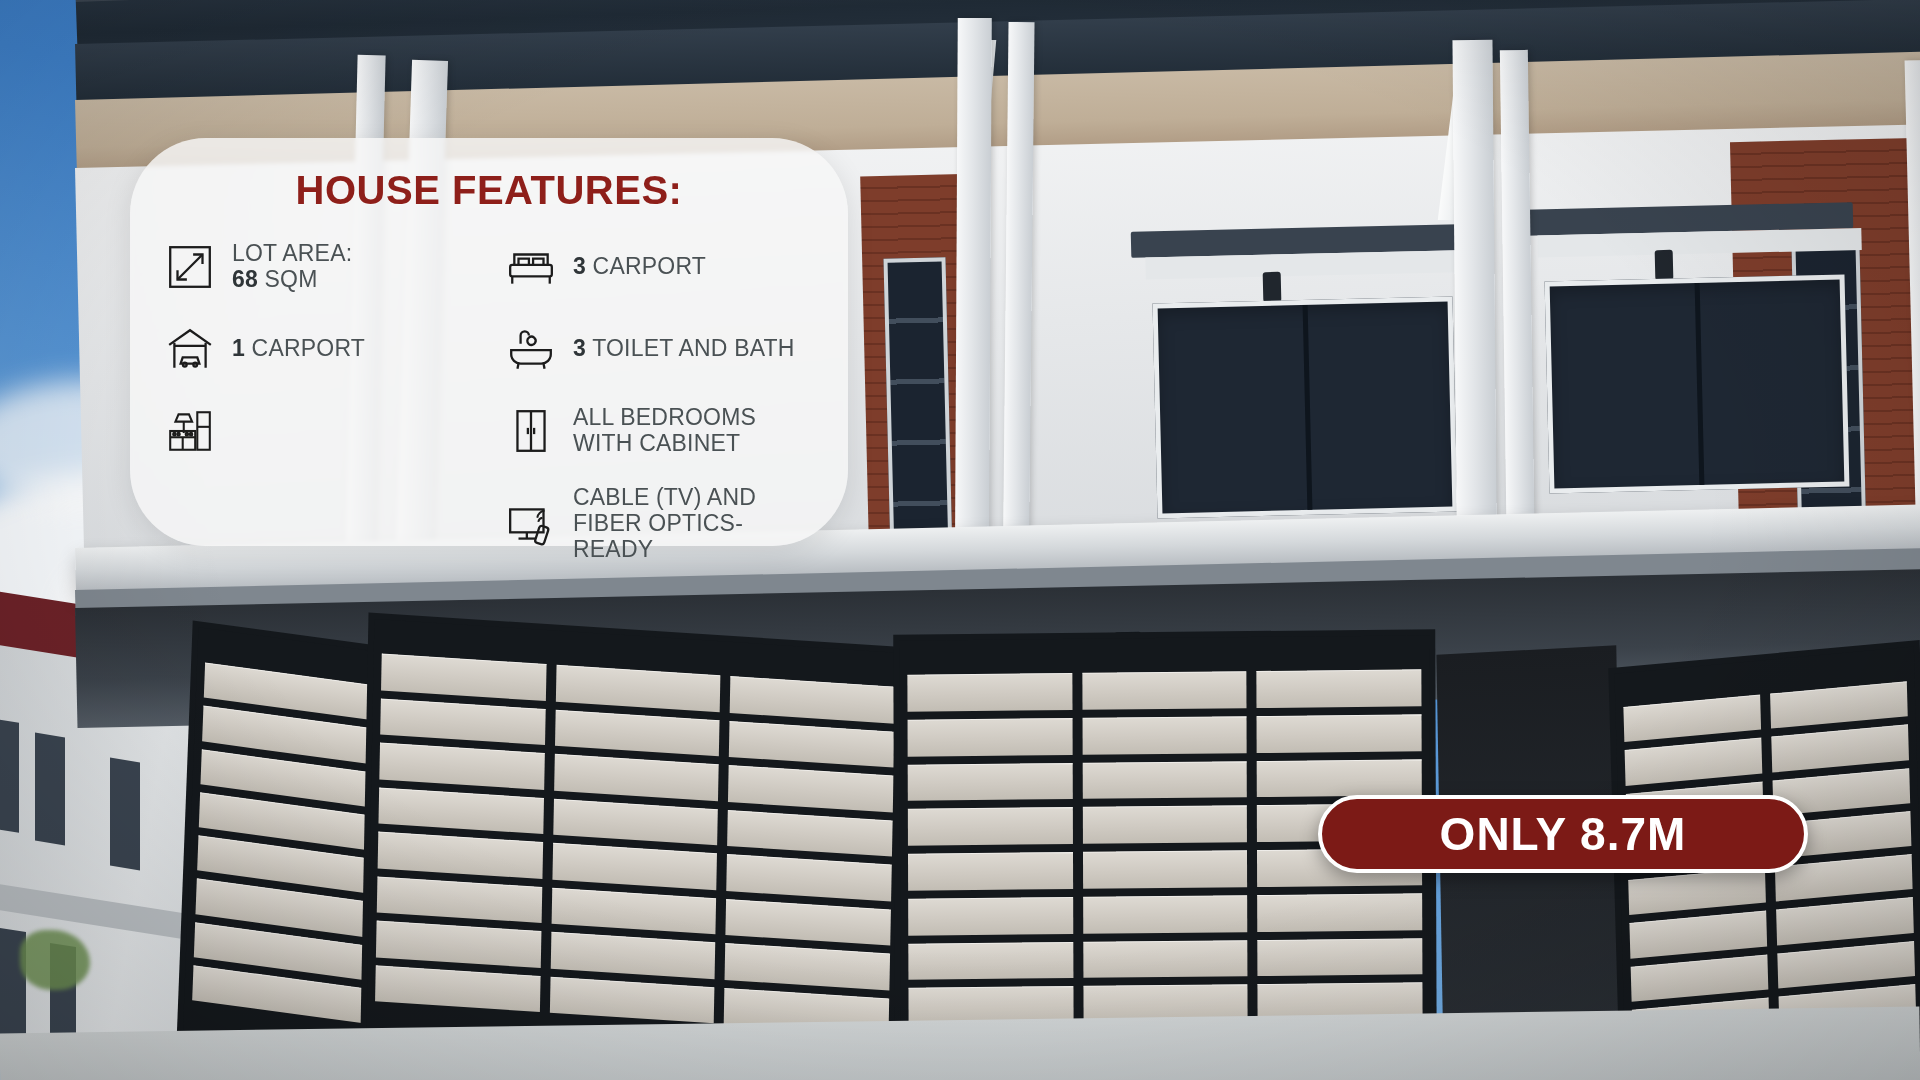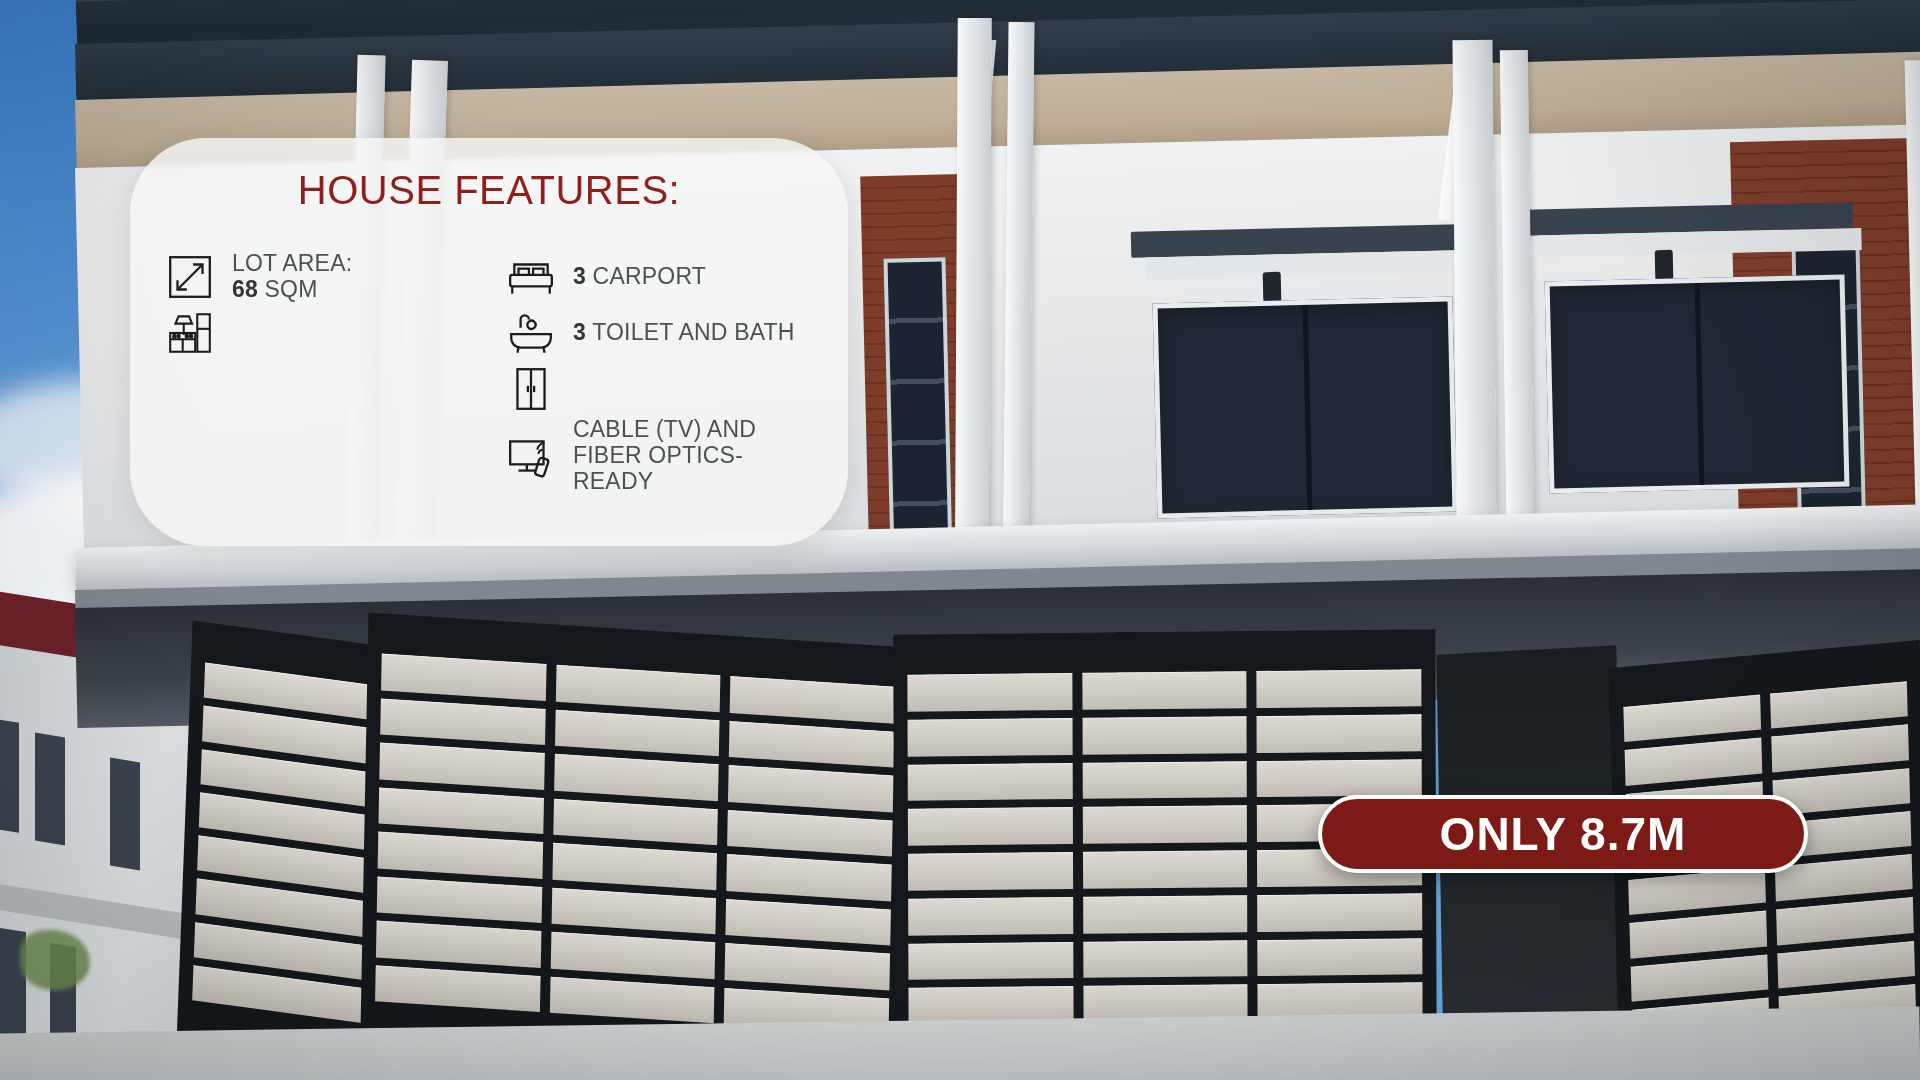--- a/index.html
+++ b/index.html
@@ -231,27 +231,27 @@
     background:rgba(246,246,246,.82);
     border-radius:76px;
     backdrop-filter:blur(2px);
     padding:20px 34px 24px 34px;
     box-shadow:0 6px 28px rgba(0,0,0,.10);
   }
   .card-title {
     text-align:center;
     color:#8e1f1a;
     font-size:40px;
-    font-weight:normal;
+    font-weight:bold;
     letter-spacing:.5px;
-    margin:10px 0 36px 0;
+    margin:10px 0 26px 0;
     text-shadow:0 1px 0 rgba(255,255,255,.35);
   }
   .cols { display:flex; gap:22px; }
-  .col-feat { flex:1; display:flex; flex-direction:column; }
+  .col-feat { flex:1; display:flex; flex-direction:column; gap:26px; }
   .col-feat.right { padding-left:10px; }
 
   .feat { display:flex; align-items:center; gap:16px; min-height:56px; }
   .feat-icon { width:52px; height:52px; flex:0 0 52px; display:flex; align-items:center; justify-content:center; }
   .feat-icon svg { width:50px; height:50px; display:block; }
   .feat-text {
     color:#4a5154;
     font-size:23px;
     line-height:1.12;
     letter-spacing:.2px;
@@ -471,20 +471,36 @@
               <polyline points="21,36 12,36 12,27"></polyline>
             </svg>
           </span>
           <span class="feat-text">
             <span>LOT AREA:</span><br>
             <b>68</b><span> SQM</span>
           </span>
         </div>
 
 
+        <div class="feat">
+          <span class="feat-icon">
+            <svg viewBox="0 0 48 48" fill="none" stroke="#1c1c1c" stroke-width="2.2">
+              <polyline points="4,20 24,6 44,20"></polyline>
+              <line x1="9" y1="18" x2="9" y2="42"></line>
+              <line x1="39" y1="18" x2="39" y2="42"></line>
+              <line x1="9" y1="21" x2="39" y2="21"></line>
+              <path d="M15 38 l2-6 h14 l2 6 z"></path>
+              <circle cx="19" cy="39" r="1.8"></circle>
+              <circle cx="29" cy="39" r="1.8"></circle>
+            </svg>
+          </span>
+          <span class="feat-text">
+            <b>1</b><span> CARPORT</span>
+          </span>
+        </div>
 
         <div class="feat">
           <span class="feat-icon">
             <svg viewBox="0 0 48 48" fill="none" stroke="#1c1c1c" stroke-width="2">
               <path d="M13 8 l10 0 l3 7 l-16 0 z"></path>
               <line x1="18" y1="15" x2="18" y2="26"></line>
               <rect x="31" y="6" width="12" height="36"></rect>
               <line x1="31" y1="20" x2="43" y2="20"></line>
               <rect x="5" y="24" width="24" height="18"></rect>
               <line x1="5" y1="30" x2="29" y2="30"></line>
@@ -534,20 +550,21 @@
 
         <div class="feat">
           <span class="feat-icon">
             <svg viewBox="0 0 48 48" fill="none" stroke="#1c1c1c" stroke-width="2.2">
               <rect x="11" y="5" width="26" height="38"></rect>
               <line x1="24" y1="5" x2="24" y2="43"></line>
               <line x1="21" y1="21" x2="21" y2="27"></line>
               <line x1="27" y1="21" x2="27" y2="27"></line>
             </svg>
           </span>
+          <span class="feat-text">ALL BEDROOMS WITH CABINET</span>
         </div>
 
         <div class="feat">
           <span class="feat-icon">
             <svg viewBox="0 0 48 48" fill="none" stroke="#1c1c1c" stroke-width="2.2">
               <rect x="4" y="10" width="32" height="22"></rect>
               <line x1="20" y1="32" x2="20" y2="38"></line>
               <line x1="12" y1="38" x2="28" y2="38"></line>
               <rect x="30" y="26" width="9" height="17" rx="2.5" transform="rotate(18 34 34)"></rect>
               <path d="M31 22 a5 5 0 0 1 4 -4" stroke-width="1.8"></path>

